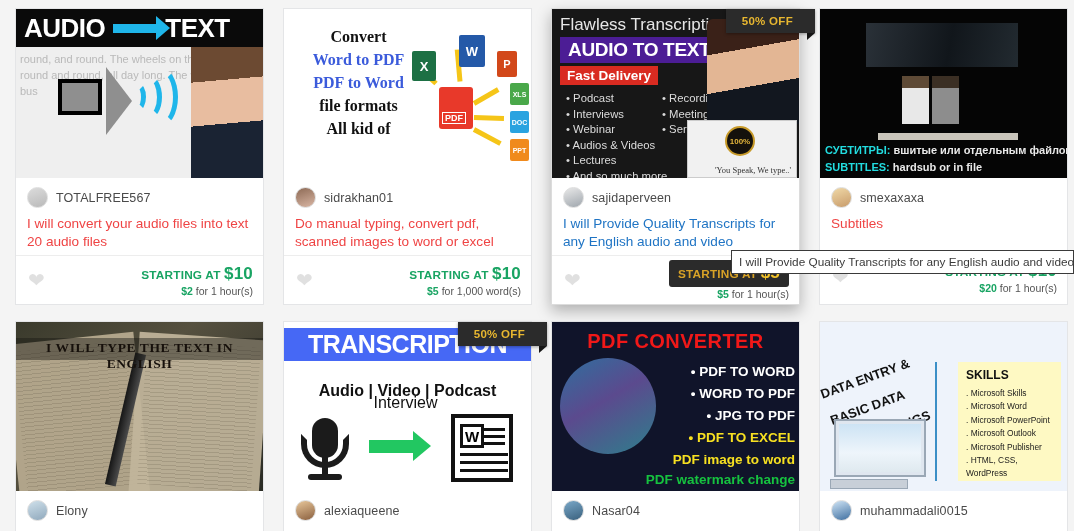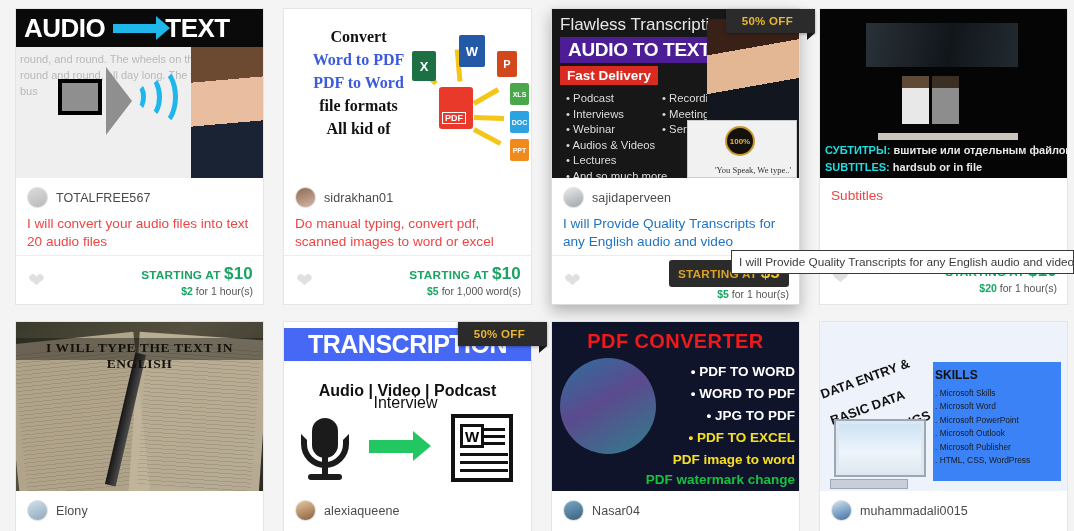--- a/index.html
+++ b/index.html
@@ -168,21 +168,21 @@
   .t7{background:#10142a;}
   .t7 .h{position:absolute;left:0;right:0;top:8px;text-align:center;color:#f01818;font-weight:800;font-size:20px;letter-spacing:.4px;}
   .t7 .circ{position:absolute;left:8px;top:36px;width:96px;height:96px;border-radius:50%;background:linear-gradient(150deg,#2f6f9e,#5b4a8e 45%,#2e7f8c);}
   .t7 .li{position:absolute;right:4px;font-weight:800;font-size:13.5px;white-space:nowrap;}
   
   .t8{background:#eef3fb;}
   .t8 .rot{position:absolute;left:6px;top:30px;transform:rotate(-20deg);font-weight:700;font-size:13px;color:#111;line-height:28px;width:160px;}
   .t8 .mon{position:absolute;left:14px;bottom:14px;width:92px;height:58px;background:#dfe6ef;border:2px solid #9aa7b5;}
   .t8 .mscr{position:absolute;inset:3px;background:linear-gradient(180deg,#cde3f4,#eef5fb 60%,#dfe9ef);}
   .t8 .kb{position:absolute;left:10px;bottom:2px;width:78px;height:10px;background:#c8cfd8;border:1px solid #9aa7b5;}
-  .t8 .skills{position:absolute;right:6px;top:40px;width:128px;bottom:10px;background:#3b82f6;padding:6px 2px;}
+  .t8 .skills{position:absolute;right:6px;top:40px;width:103px;bottom:10px;background:#fef9c3;padding:6px 8px;}
   .t8 .skills h4{font-size:12px;color:#111;margin-bottom:5px;}
   .t8 .skills div{font-size:8.4px;color:#1b1b1b;line-height:13.4px;}
   .t8 .vline{position:absolute;right:130px;top:40px;bottom:10px;width:2px;background:#3b8fc7;}
 </style>
 </head>
 <body>
 
 <div class="grid">
 
   <div class="card">
@@ -324,20 +324,24 @@
       <div class="cap" style="bottom:22px;">
         <b>СУБТИТРЫ:</b>
         <i>вшитые или отдельным файлом</i>
       </div>
       <div class="cap" style="bottom:5px;">
         <b>SUBTITLES:</b>
         <i>hardsub or in file</i>
       </div>
     </div>
     <div class="meta">
+      <div class="seller">
+        <div class="avatar" style="background:linear-gradient(160deg,#f0d9a8,#c89b6a)"></div>
+        <div class="sname">smexaxaxa</div>
+      </div>
       <div class="title">Subtitles</div>
     </div>
     <div class="foot">
       <div class="heart">❤</div>
       <div class="priceblock">
         <div class="starting">
           <span>STARTING AT</span>
           <span class="amt">$10</span>
         </div>
         <div class="sub">

